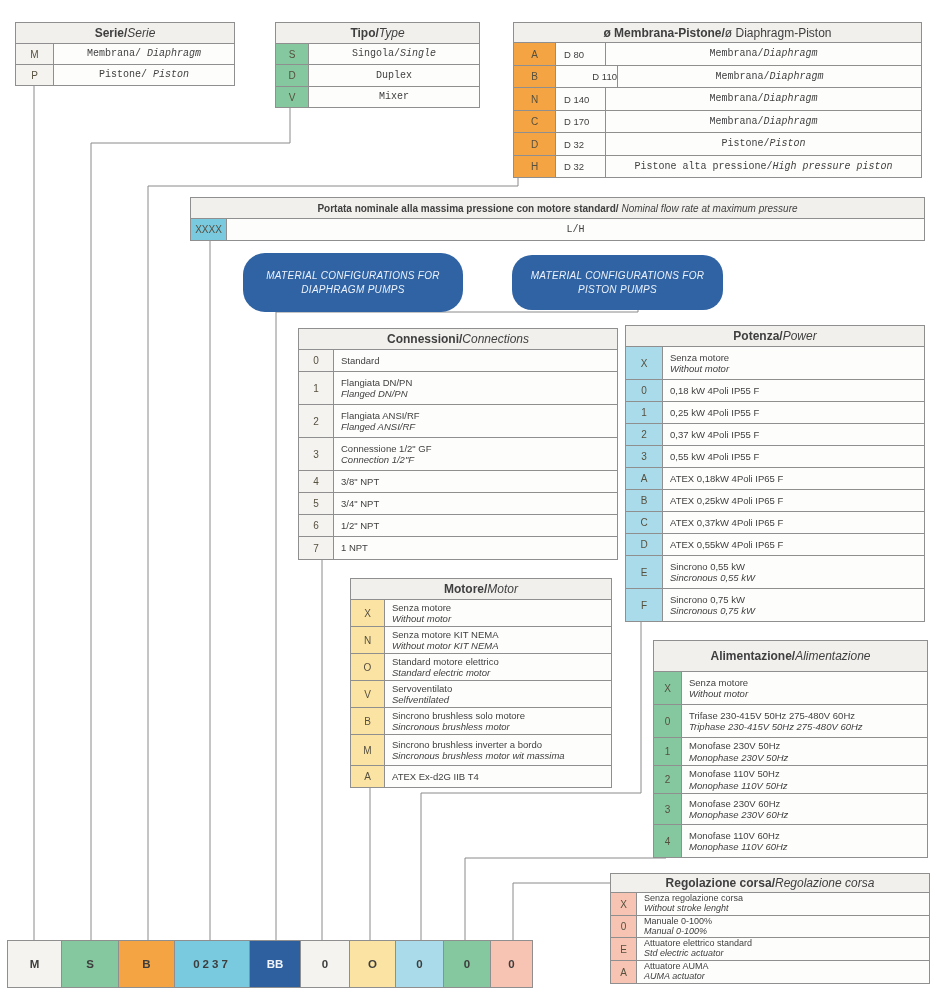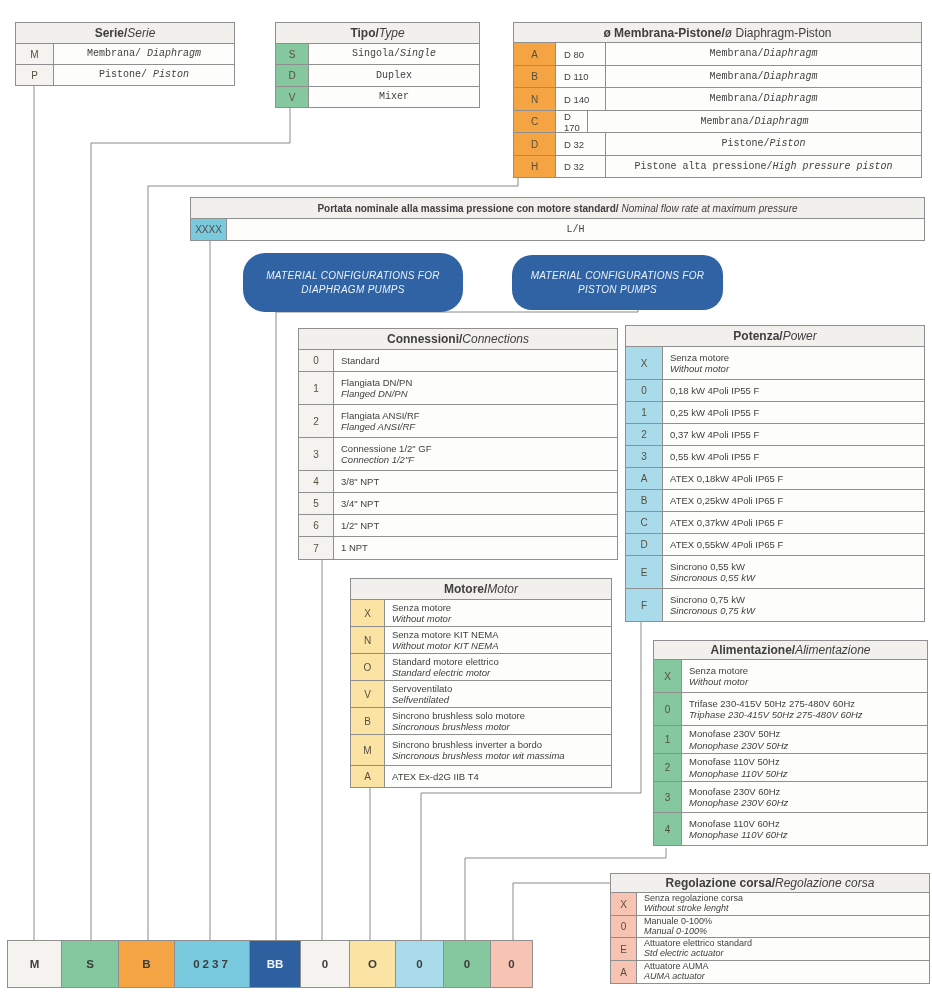--- a/index.html
+++ b/index.html
@@ -96,39 +96,39 @@
         </div>
         <div class="size" style="width: 50px;">
           <span>D 80</span>
         </div>
         <div class="desc inline"><span>Membrana/</span><i>Diaphragm</i></div>
       </div>
       <div class="row" style="height: 22px;">
         <div class="key" style="width: 42px; background: rgb(244, 164, 67);">
           <span>B</span>
         </div>
-        <div class="size" style="width: 50px;">
+        <div class="size" style="width: 62px; justify-content: flex-end;">
           <span>D 110</span>
         </div>
         <div class="desc inline"><span>Membrana/</span><i>Diaphragm</i></div>
       </div>
       <div class="row" style="height: 23px;">
         <div class="key" style="width: 42px; background: rgb(244, 164, 67);">
           <span>N</span>
         </div>
         <div class="size" style="width: 50px;">
           <span>D 140</span>
         </div>
         <div class="desc inline"><span>Membrana/</span><i>Diaphragm</i></div>
       </div>
       <div class="row" style="height: 22px;">
         <div class="key" style="width: 42px; background: rgb(244, 164, 67);">
           <span>C</span>
         </div>
-        <div class="size" style="width: 32px; align-items: center;">
+        <div class="size" style="width: 50px; align-items: center;">
           <span>D 170</span>
         </div>
         <div class="desc inline"><span>Membrana/</span><i>Diaphragm</i></div>
       </div>
       <div class="row" style="height: 23px;">
         <div class="key" style="width: 42px; background: rgb(244, 164, 67);">
           <span>D</span>
         </div>
         <div class="size" style="width: 50px;">
           <span>D 32</span>
@@ -368,21 +368,21 @@
       <div class="row" style="height: 22px;">
         <div class="key" style="width: 34px; background: rgb(251, 227, 164);">
           <span>A</span>
         </div>
         <div class="desc">
           <div class="l1">ATEX Ex-d2G IIB T4</div>
         </div>
       </div>
     </div>
   <div id="t-alimentazione" class="tbl" style="left: 653px; top: 640px; width: 275px;">
-      <div class="hdr" style="height: 20px;"><b>Alimentazione/</b><i>Alimentazione</i></div>
+      <div class="hdr" style="height: 32px;"><b>Alimentazione/</b><i>Alimentazione</i></div>
       <div class="row" style="height: 33px;">
         <div class="key" style="width: 28px; background: rgb(133, 199, 158);">
           <span>X</span>
         </div>
         <div class="desc">
           <div class="l1">Senza motore</div>
           <div class="l2">Without motor</div>
         </div>
       </div>
       <div class="row" style="height: 33px;">

